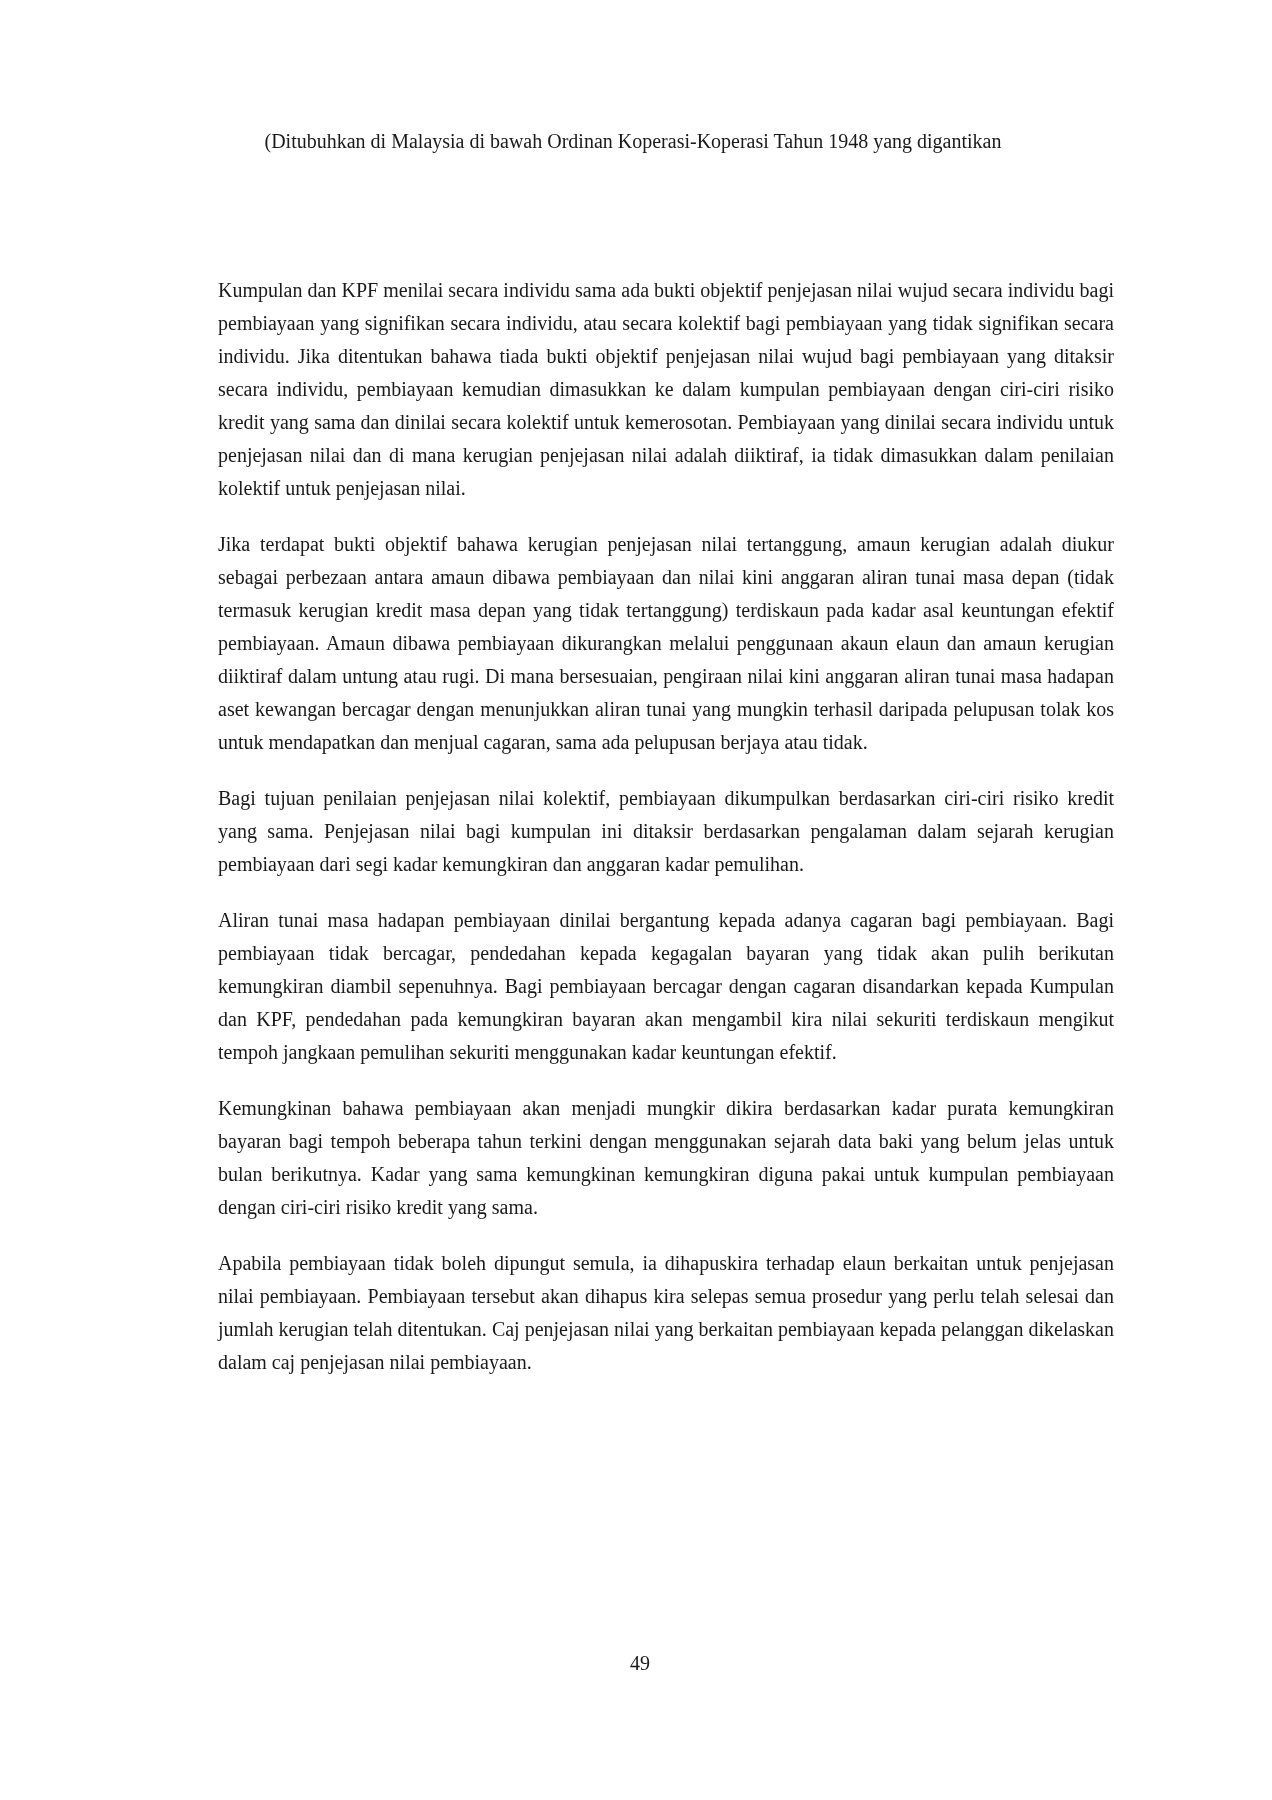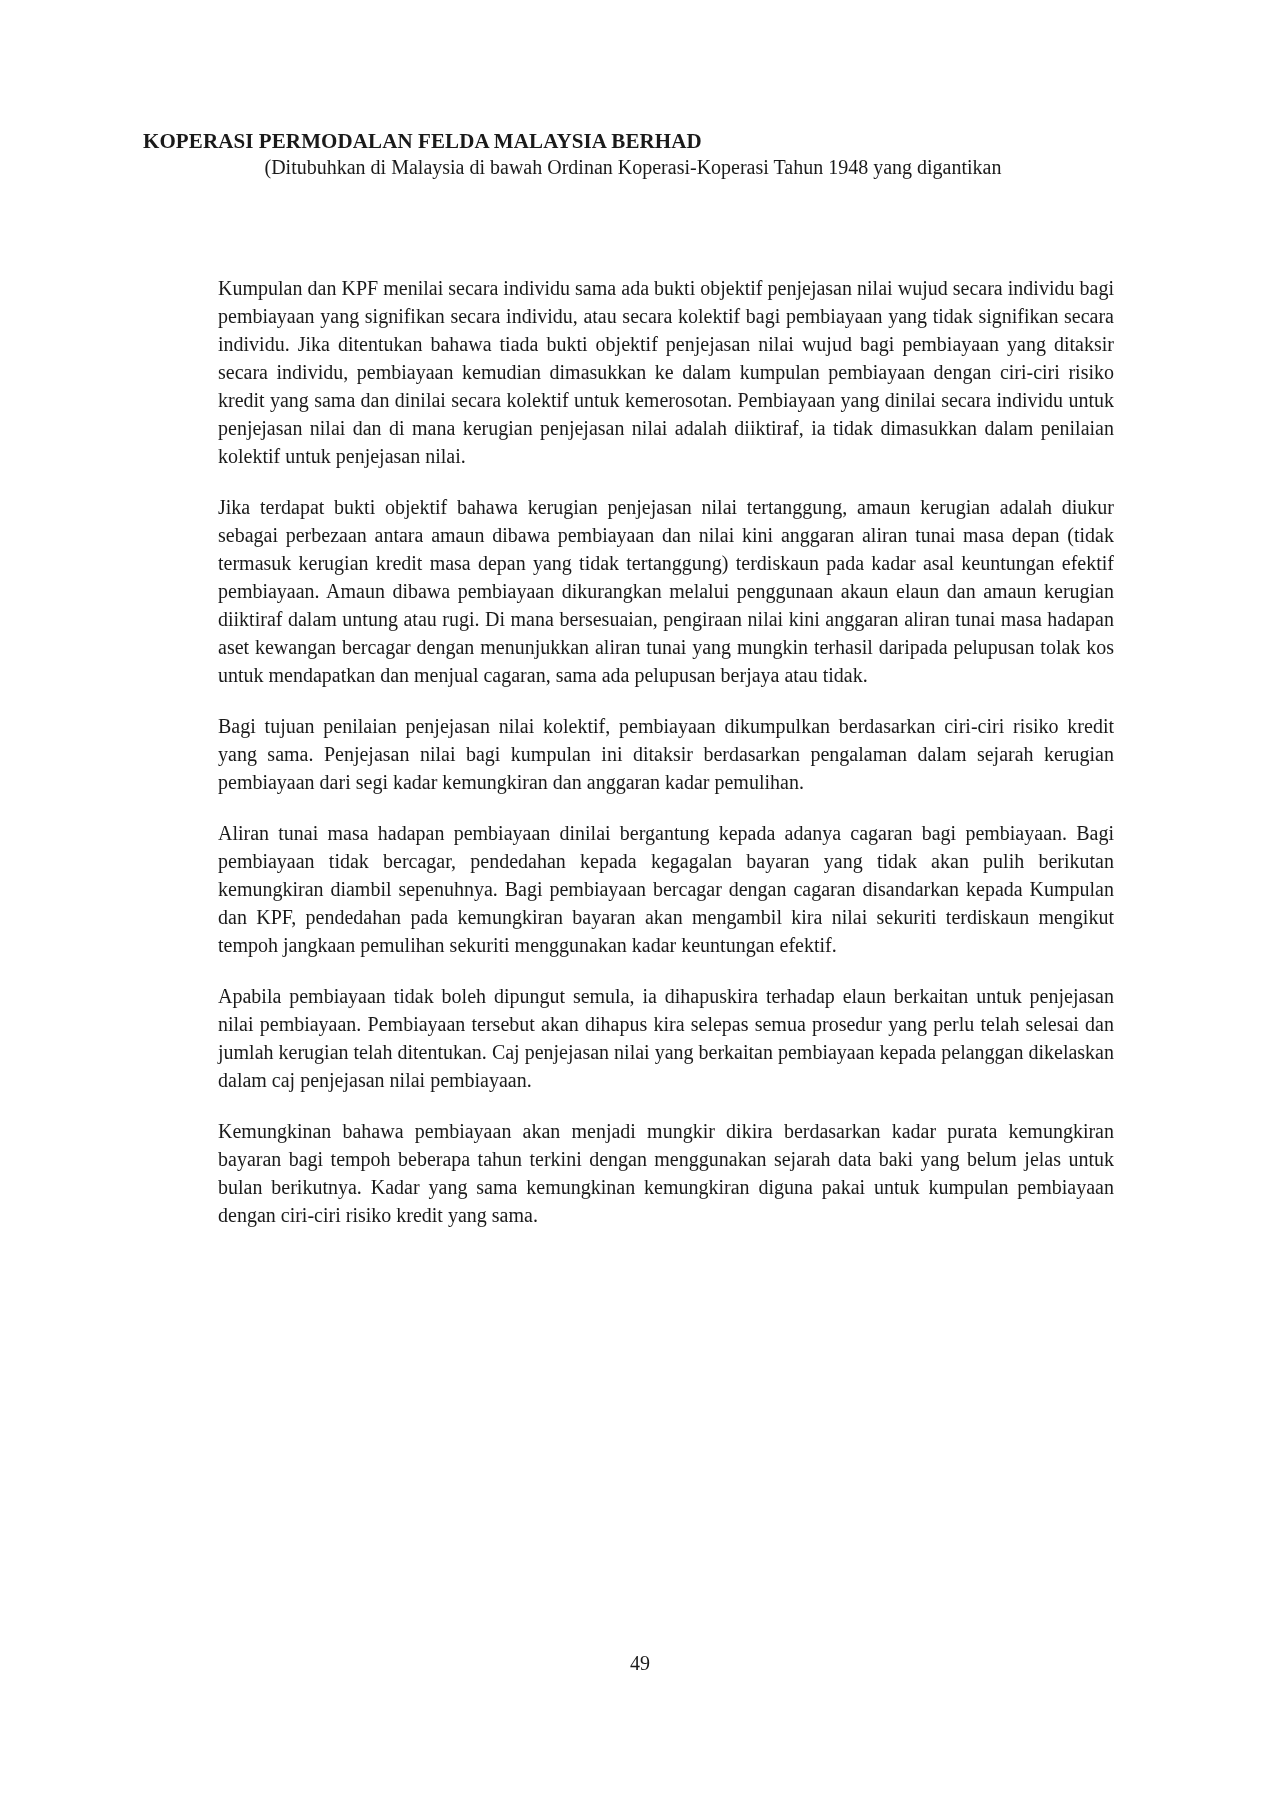--- a/index.html
+++ b/index.html
@@ -38,46 +38,45 @@
     padding-left: 6px;
   }
   .body-text {
     position: absolute;
     left: 218px;
     top: 274px;
     width: 896px;
   }
   .para {
     font-size: 20px;
-    line-height: 28px;
+    line-height: 33px;
     text-align: justify;
     margin: 0 0 23px 0;
     hyphens: none;
   }
   .page-number {
     position: absolute;
     left: 0;
     width: 1272px;
     top: 1652px;
     text-align: center;
     font-size: 20px;
     padding-left: 8px;
     box-sizing: border-box;
   }
 </style>
 </head>
 <body>
 
 <div class="header">
-  <p class="company-name">KOPERASI PERMODALAN FELDA MALAYSIA BERHAD</p>
   <p class="company-sub">(Ditubuhkan di Malaysia di bawah Ordinan Koperasi-Koperasi Tahun 1948 yang digantikan</p>
 </div>
 
 <div class="body-text">
   <p class="para">Kumpulan dan KPF menilai secara individu sama ada bukti objektif penjejasan nilai wujud secara individu bagi pembiayaan yang signifikan secara individu, atau secara kolektif bagi pembiayaan yang tidak signifikan secara individu. Jika ditentukan bahawa tiada bukti objektif penjejasan nilai wujud bagi pembiayaan yang ditaksir secara individu, pembiayaan kemudian dimasukkan ke dalam kumpulan pembiayaan dengan ciri-ciri risiko kredit yang sama dan dinilai secara kolektif untuk kemerosotan. Pembiayaan yang dinilai secara individu untuk penjejasan nilai dan di mana kerugian penjejasan nilai adalah diiktiraf, ia tidak dimasukkan dalam penilaian kolektif untuk penjejasan nilai.</p>
   <p class="para">Jika terdapat bukti objektif bahawa kerugian penjejasan nilai tertanggung, amaun kerugian adalah diukur sebagai perbezaan antara amaun dibawa pembiayaan dan nilai kini anggaran aliran tunai masa depan (tidak termasuk kerugian kredit masa depan yang tidak tertanggung) terdiskaun pada kadar asal keuntungan efektif pembiayaan. Amaun dibawa pembiayaan dikurangkan melalui penggunaan akaun elaun dan amaun kerugian diiktiraf dalam untung atau rugi. Di mana bersesuaian, pengiraan nilai kini anggaran aliran tunai masa hadapan aset kewangan bercagar dengan menunjukkan aliran tunai yang mungkin terhasil daripada pelupusan tolak kos untuk mendapatkan dan menjual cagaran, sama ada pelupusan berjaya atau tidak.</p>
   <p class="para">Bagi tujuan penilaian penjejasan nilai kolektif, pembiayaan dikumpulkan berdasarkan ciri-ciri risiko kredit yang sama. Penjejasan nilai bagi kumpulan ini ditaksir berdasarkan pengalaman dalam sejarah kerugian pembiayaan dari segi kadar kemungkiran dan anggaran kadar pemulihan.</p>
   <p class="para">Aliran tunai masa hadapan pembiayaan dinilai bergantung kepada adanya cagaran bagi pembiayaan. Bagi pembiayaan tidak bercagar, pendedahan kepada kegagalan bayaran yang tidak akan pulih berikutan kemungkiran diambil sepenuhnya. Bagi pembiayaan bercagar dengan cagaran disandarkan kepada Kumpulan dan KPF, pendedahan pada kemungkiran bayaran akan mengambil kira nilai sekuriti terdiskaun mengikut tempoh jangkaan pemulihan sekuriti menggunakan kadar keuntungan efektif.</p>
+  <p class="para">Kemungkinan bahawa pembiayaan akan menjadi mungkir dikira berdasarkan kadar purata kemungkiran bayaran bagi tempoh beberapa tahun terkini dengan menggunakan sejarah data baki yang belum jelas untuk bulan berikutnya. Kadar yang sama kemungkinan kemungkiran diguna pakai untuk kumpulan pembiayaan dengan ciri-ciri risiko kredit yang sama.</p>
   <p class="para">Apabila pembiayaan tidak boleh dipungut semula, ia dihapuskira terhadap elaun berkaitan untuk penjejasan nilai pembiayaan. Pembiayaan tersebut akan dihapus kira selepas semua prosedur yang perlu telah selesai dan jumlah kerugian telah ditentukan. Caj penjejasan nilai yang berkaitan pembiayaan kepada pelanggan dikelaskan dalam caj penjejasan nilai pembiayaan.</p>
-  <p class="para">Kemungkinan bahawa pembiayaan akan menjadi mungkir dikira berdasarkan kadar purata kemungkiran bayaran bagi tempoh beberapa tahun terkini dengan menggunakan sejarah data baki yang belum jelas untuk bulan berikutnya. Kadar yang sama kemungkinan kemungkiran diguna pakai untuk kumpulan pembiayaan dengan ciri-ciri risiko kredit yang sama.</p>
 </div>
 
 <div class="page-number">49</div>
 
 </body></html>

